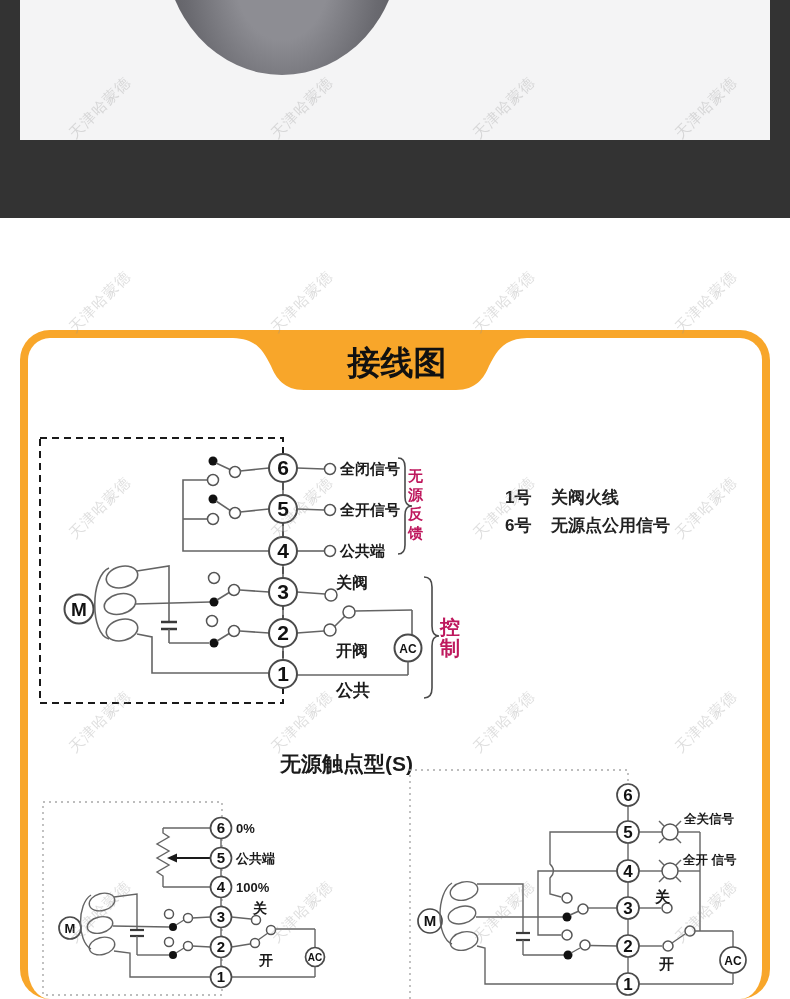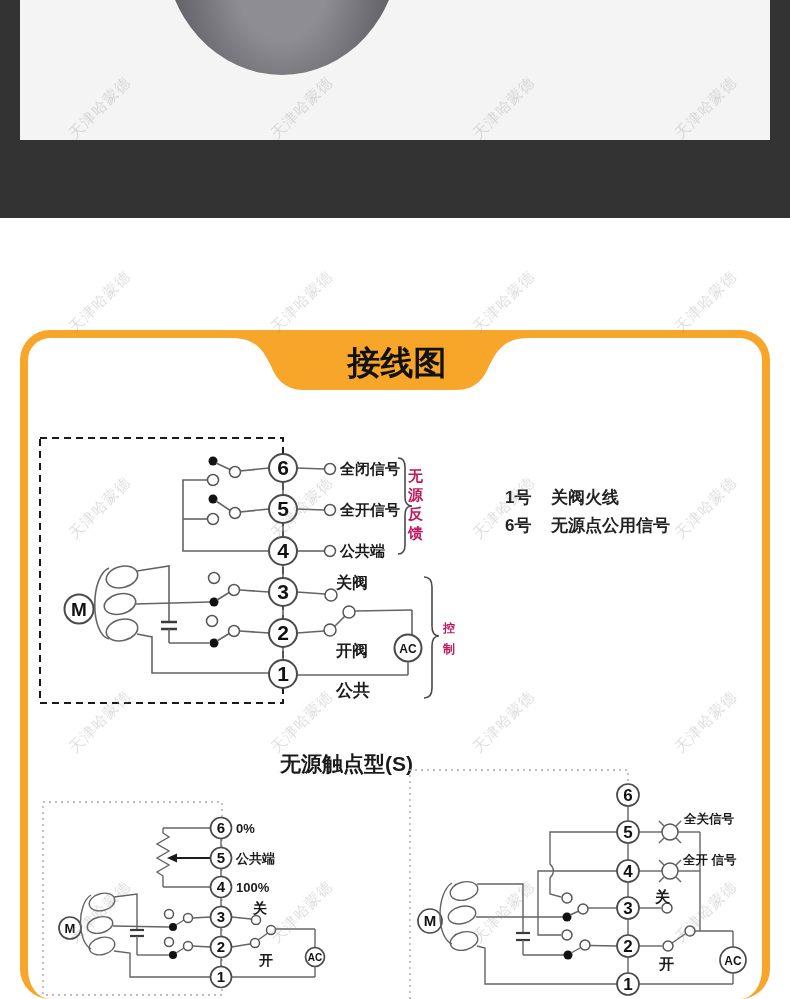--- a/index.html
+++ b/index.html
@@ -18,21 +18,21 @@
   .panel{position:absolute;left:20px;top:330px;width:734px;height:661px;background:#ffffff;
          border-left:8px solid #F8A62A;border-right:8px solid #F8A62A;border-top:8px solid #F8A62A;border-radius:30px;}
   .tab-svg{position:absolute;left:0;top:0;width:742px;height:52px;}
   .tab-title{position:absolute;left:289px;top:3px;width:160px;text-align:center;
              font-size:33px;font-weight:bold;color:#111;z-index:3;}
   .svg1{position:absolute;left:2px;top:92px;width:430px;height:280px;}
   .svg2{position:absolute;left:7px;top:457px;width:305px;height:204px;}
   .svg3{position:absolute;left:377px;top:427px;width:357px;height:234px;}
   .vtext{position:absolute;font-weight:bold;color:#be185d;text-align:center;}
   .vtext.feedback{left:379px;top:128px;width:17px;font-size:15px;line-height:19px;word-break:break-all;}
-  .vtext.control{left:412px;top:280px;width:18px;font-size:12px;line-height:21px;word-break:break-all;}
+  .vtext.control{left:412px;top:280px;width:18px;font-size:20px;line-height:21px;word-break:break-all;font-family:Liberation Mono, monospace;}
   .term-list{position:absolute;left:477px;top:145px;}
   .term-row{display:flex;height:28.4px;align-items:center;font-size:17px;font-weight:bold;color:#222;}
   .term-num{width:46px;}
   .caption{position:absolute;left:252px;top:378px;width:176px;text-align:left;
            font-size:21px;font-weight:bold;color:#1a1a1a;margin-top:34px;}
   
   .w{stroke:#646464;stroke-width:1.6;fill:none;}
   .w2{stroke:#646464;stroke-width:1.4;fill:none;}
   .oc{stroke:#555;stroke-width:1.5;fill:#fff;}
   .dot{fill:#111;stroke:none;}

